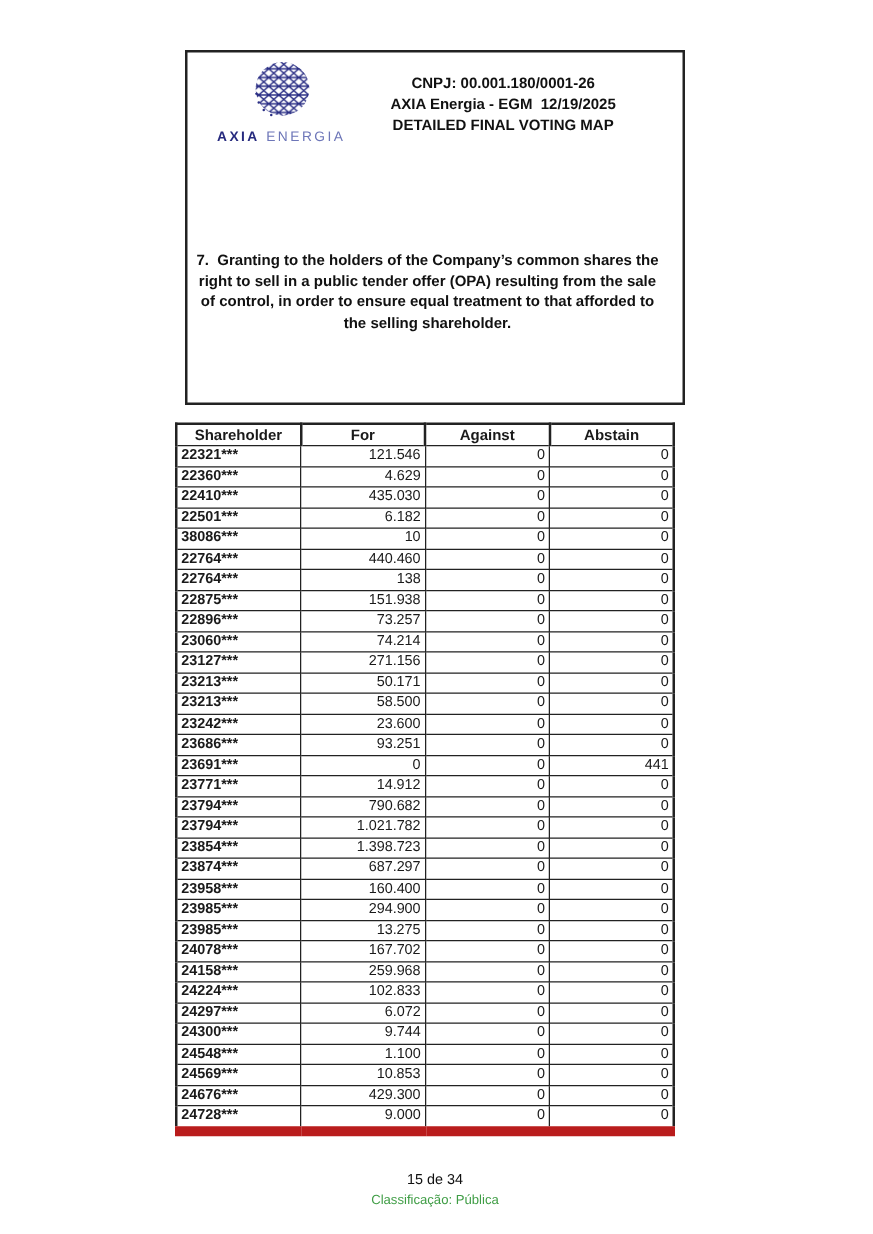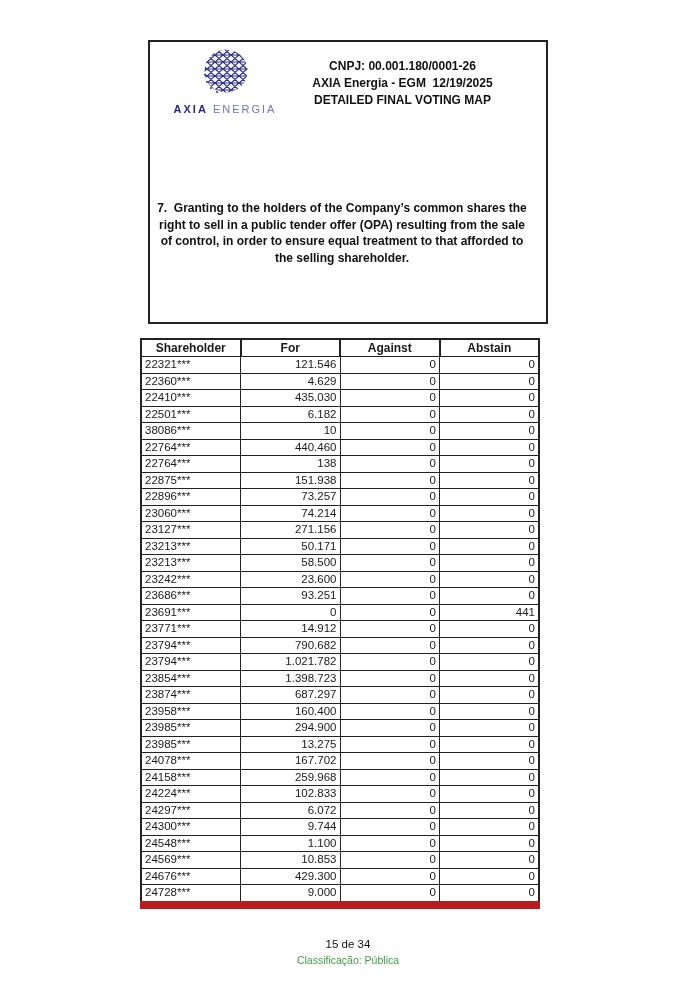--- a/index.html
+++ b/index.html
@@ -36,21 +36,21 @@
   }
   table.votes th{
     border:2px solid #222222;border-bottom:1px solid #222;
     font-weight:bold;font-size:12px;text-align:center;
     height:16px;padding:0 3px;line-height:16px;
   }
   table.votes td{
     border:1px solid #222222;font-size:11.5px;height:15.5px;
     padding:0 3px;line-height:15.5px;white-space:nowrap;overflow:hidden;
   }
-  table.votes td.col-sh{text-align:left;}
+  table.votes td.col-sh{text-align:left;font-weight:bold;}
   table.votes td.col-num{text-align:right;}
   table.votes tr td:first-child{border-left:2px solid #222;}
   table.votes tr td:last-child{border-right:2px solid #222;}
   table.votes tr:last-child td{border-bottom:8px solid #b91c1c;}
   .footer{
     position:absolute;left:148px;top:937px;width:400px;text-align:center;
   }
   .page-number{font-size:11.5px;color:#111;line-height:14px;}
   .classification{font-size:10.5px;line-height:14px;margin-top:2px;}
 </style>

